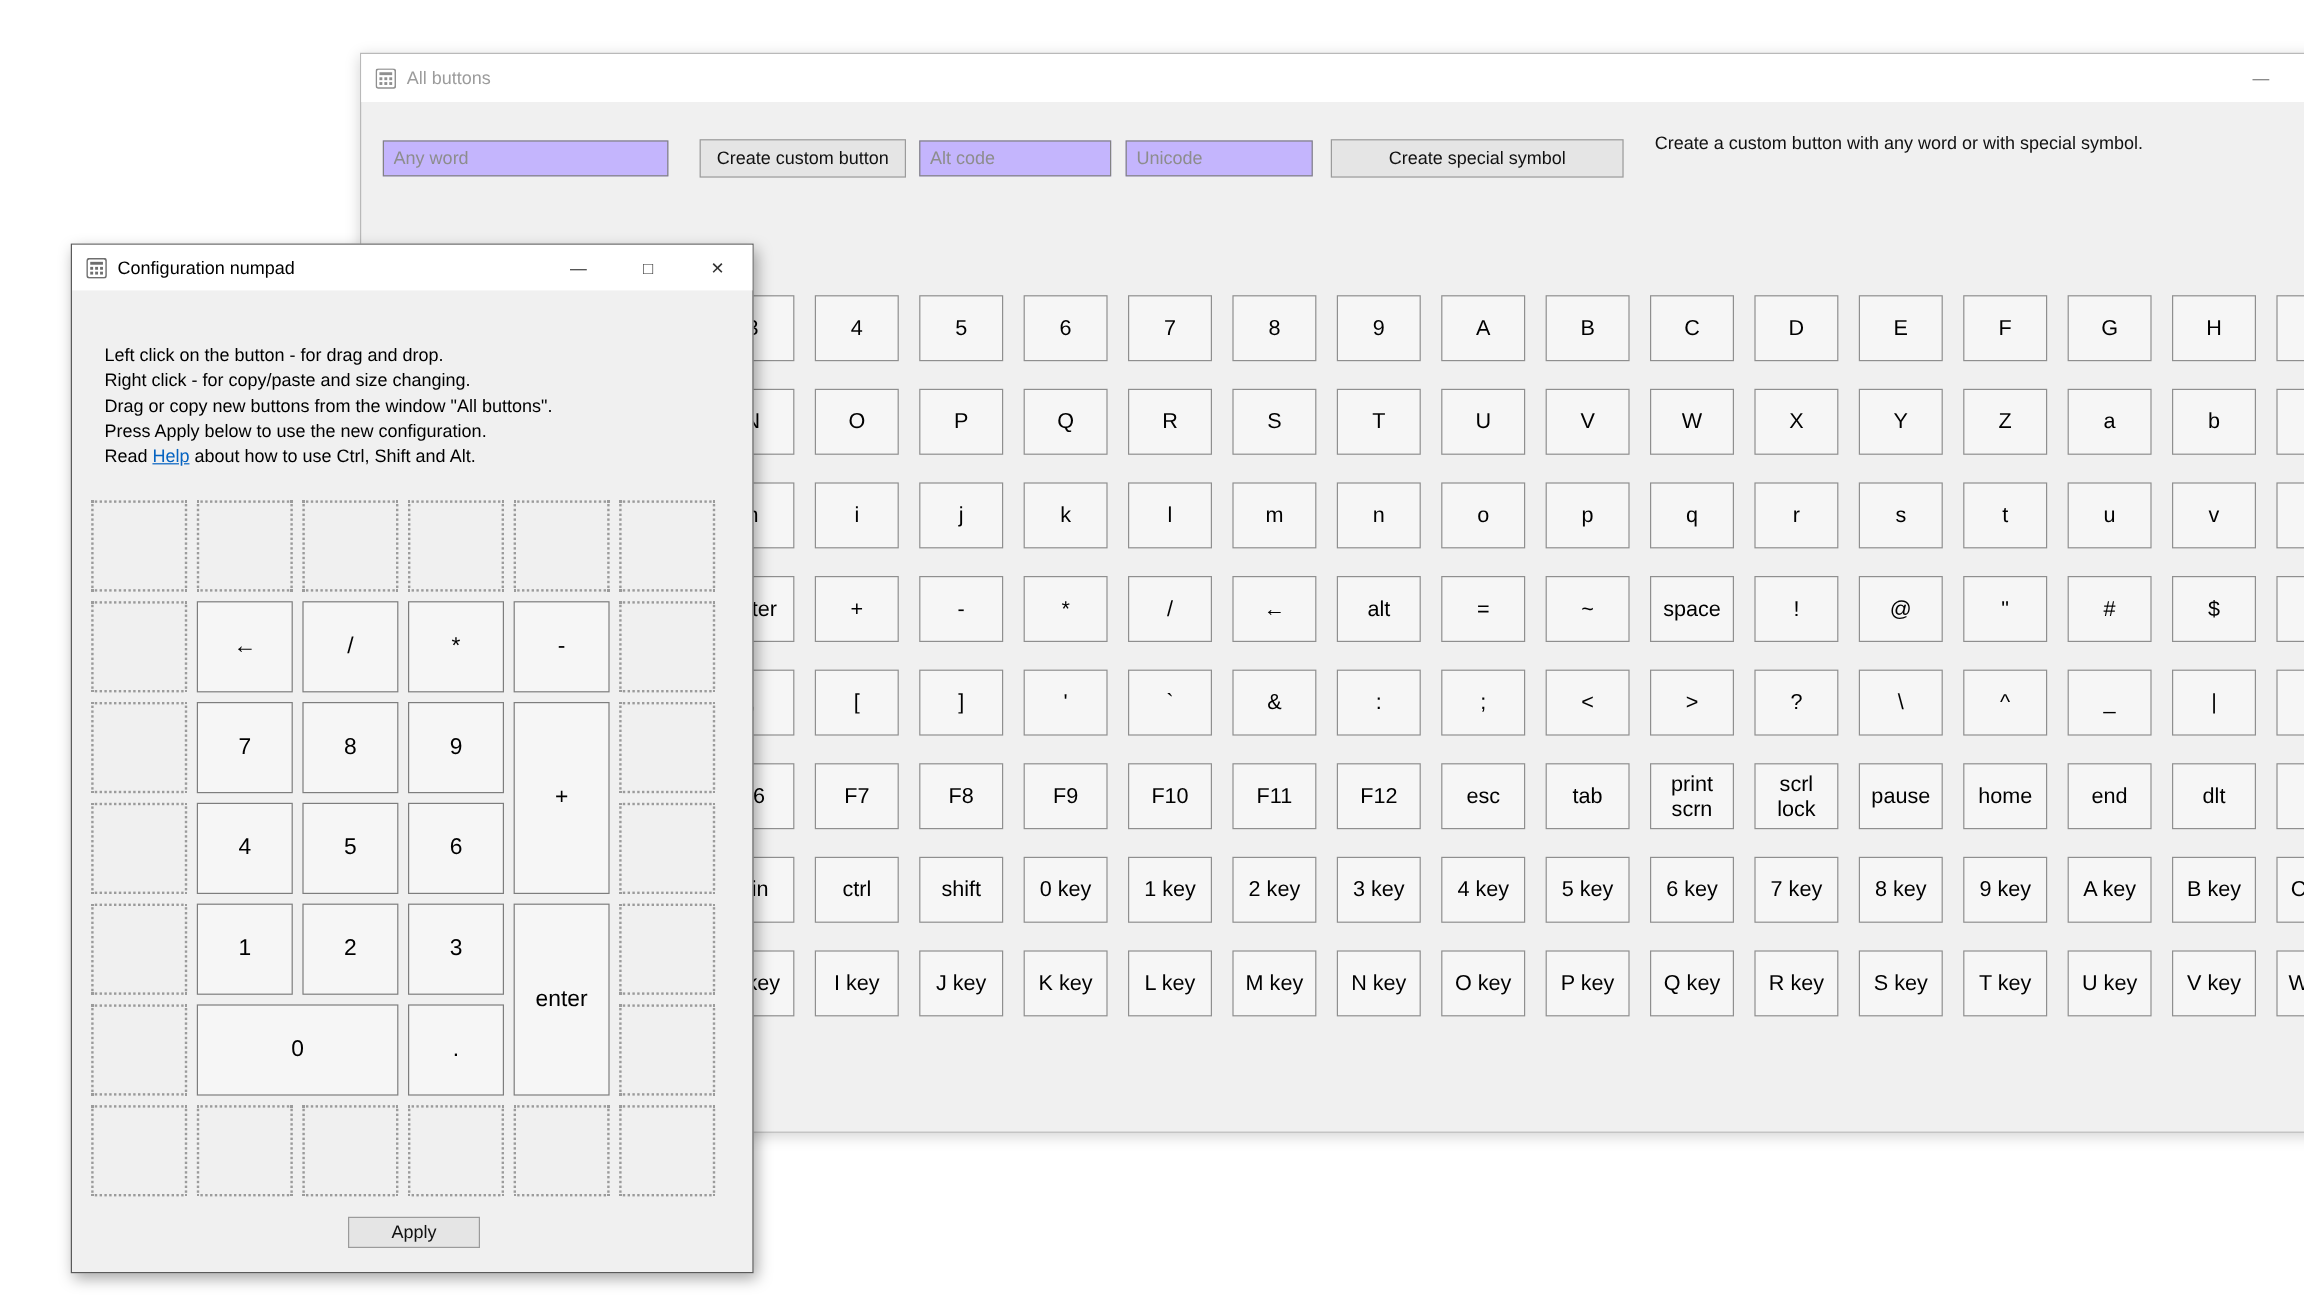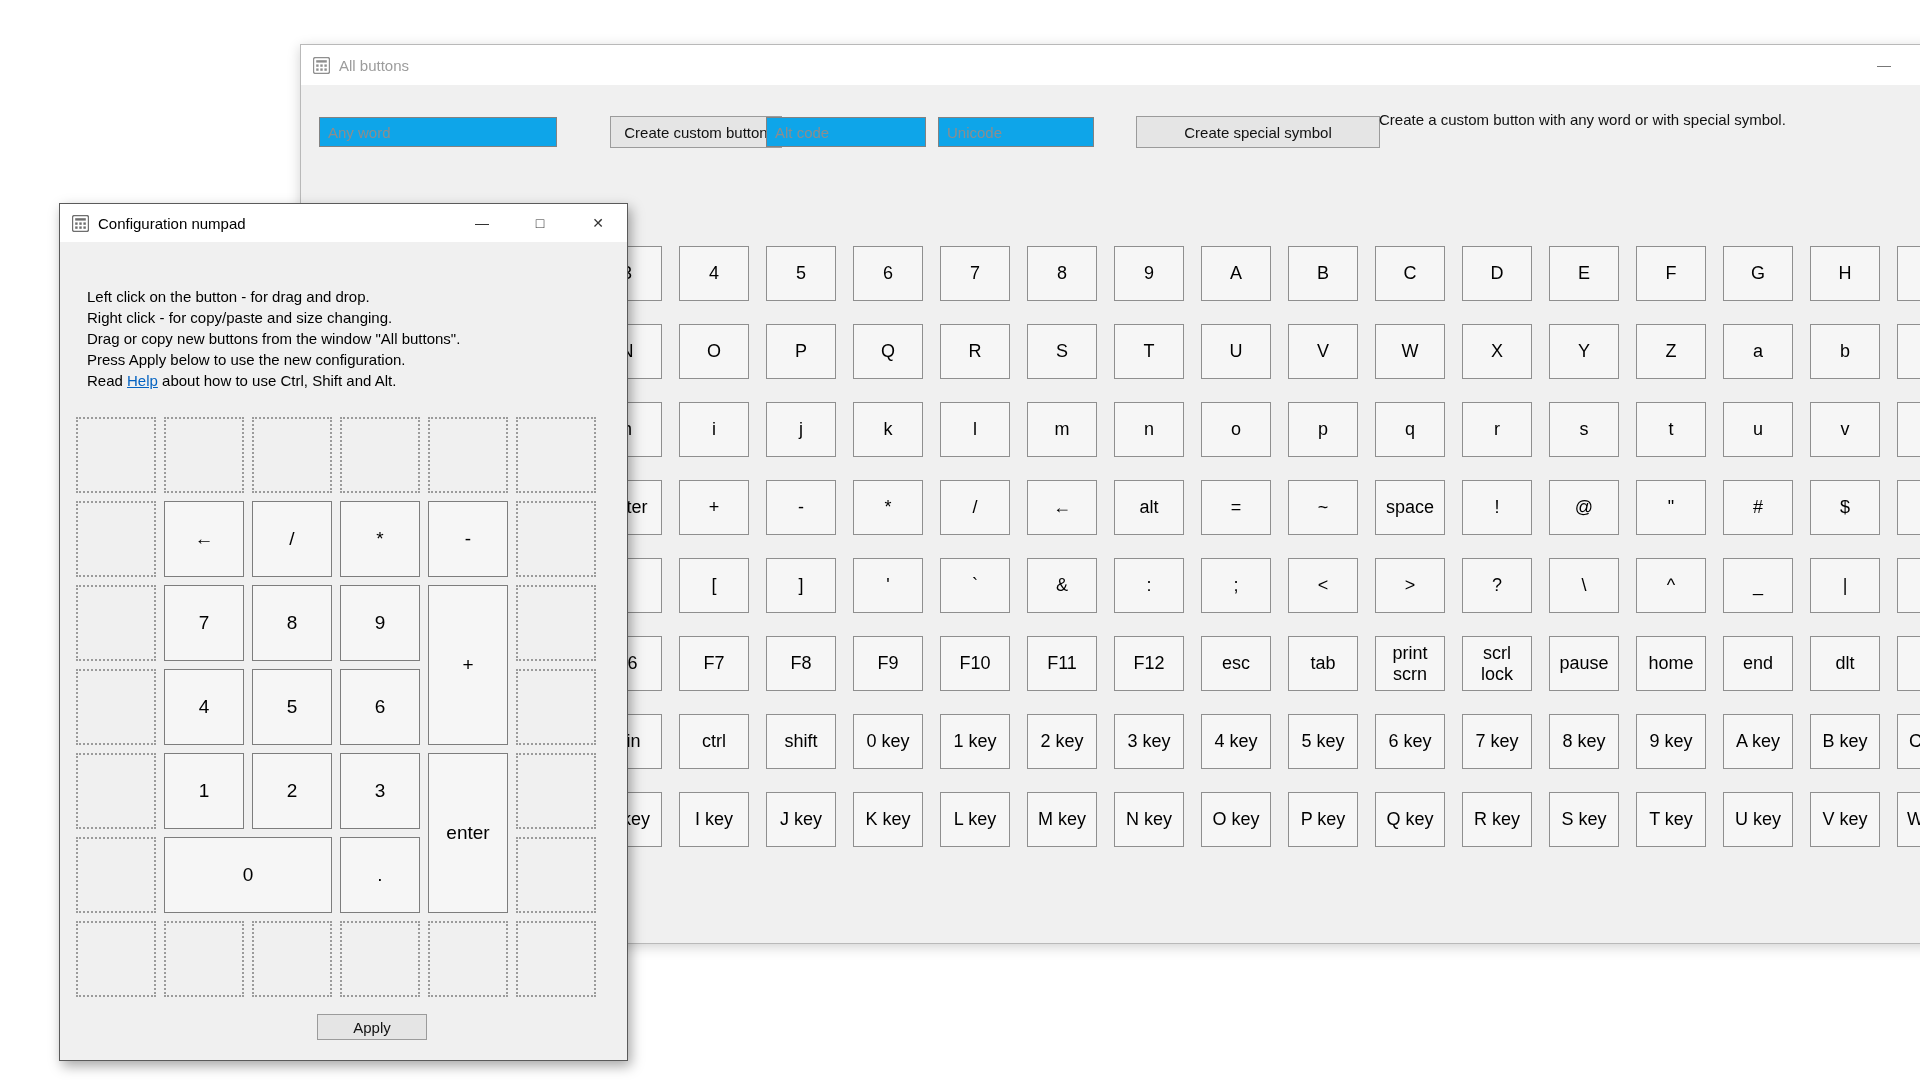--- a/index.html
+++ b/index.html
@@ -36,29 +36,29 @@
   .cap-btn{
     width:58px;height:38px;display:flex;align-items:center;justify-content:center;
     font-size:14px;color:#333;cursor:default;
   }
   #allButtons .cap-btn{position:absolute;top:0;right:92px;width:46px;height:40px;color:#777;}
   #configWin .caption-btns{position:absolute;right:0;top:0;display:flex;}
 
   
   .tb-input{
     position:absolute;box-sizing:border-box;height:30px;
-    border:1px solid #828282;background:#0ea5e9;
+    border:1px solid #828282;background:#c4b5fd;
     font-family:"Liberation Sans", sans-serif;font-size:15px;padding:0 8px;color:#222;
   }
   .tb-input::placeholder{color:#8d8d8d;opacity:1;}
   .win-btn{
     position:absolute;box-sizing:border-box;
     background:#e5e5e5;border:1px solid #9b9b9b;
     font-family:"Liberation Sans", sans-serif;font-size:15px;color:#111;
-    display:flex;align-items:center;justify-content:center;cursor:default;margin-left:27px;
+    display:flex;align-items:center;justify-content:center;cursor:default;
   }
   #anyWord{left:18px;top:72px;width:238px;}
   #createCustom{left:282px;top:71px;width:172px;height:32px;}
   #altCode{left:465px;top:72px;width:160px;}
   #unicodeIn{left:637px;top:72px;width:156px;}
   #createSpecial{left:808px;top:71px;width:244px;height:32px;}
   #hintText{position:absolute;left:1078px;top:64px;font-size:15px;line-height:22px;color:#111;}
 
   
   #keyboardGrid{position:absolute;left:0;top:0;right:0;bottom:0;overflow:hidden;}

